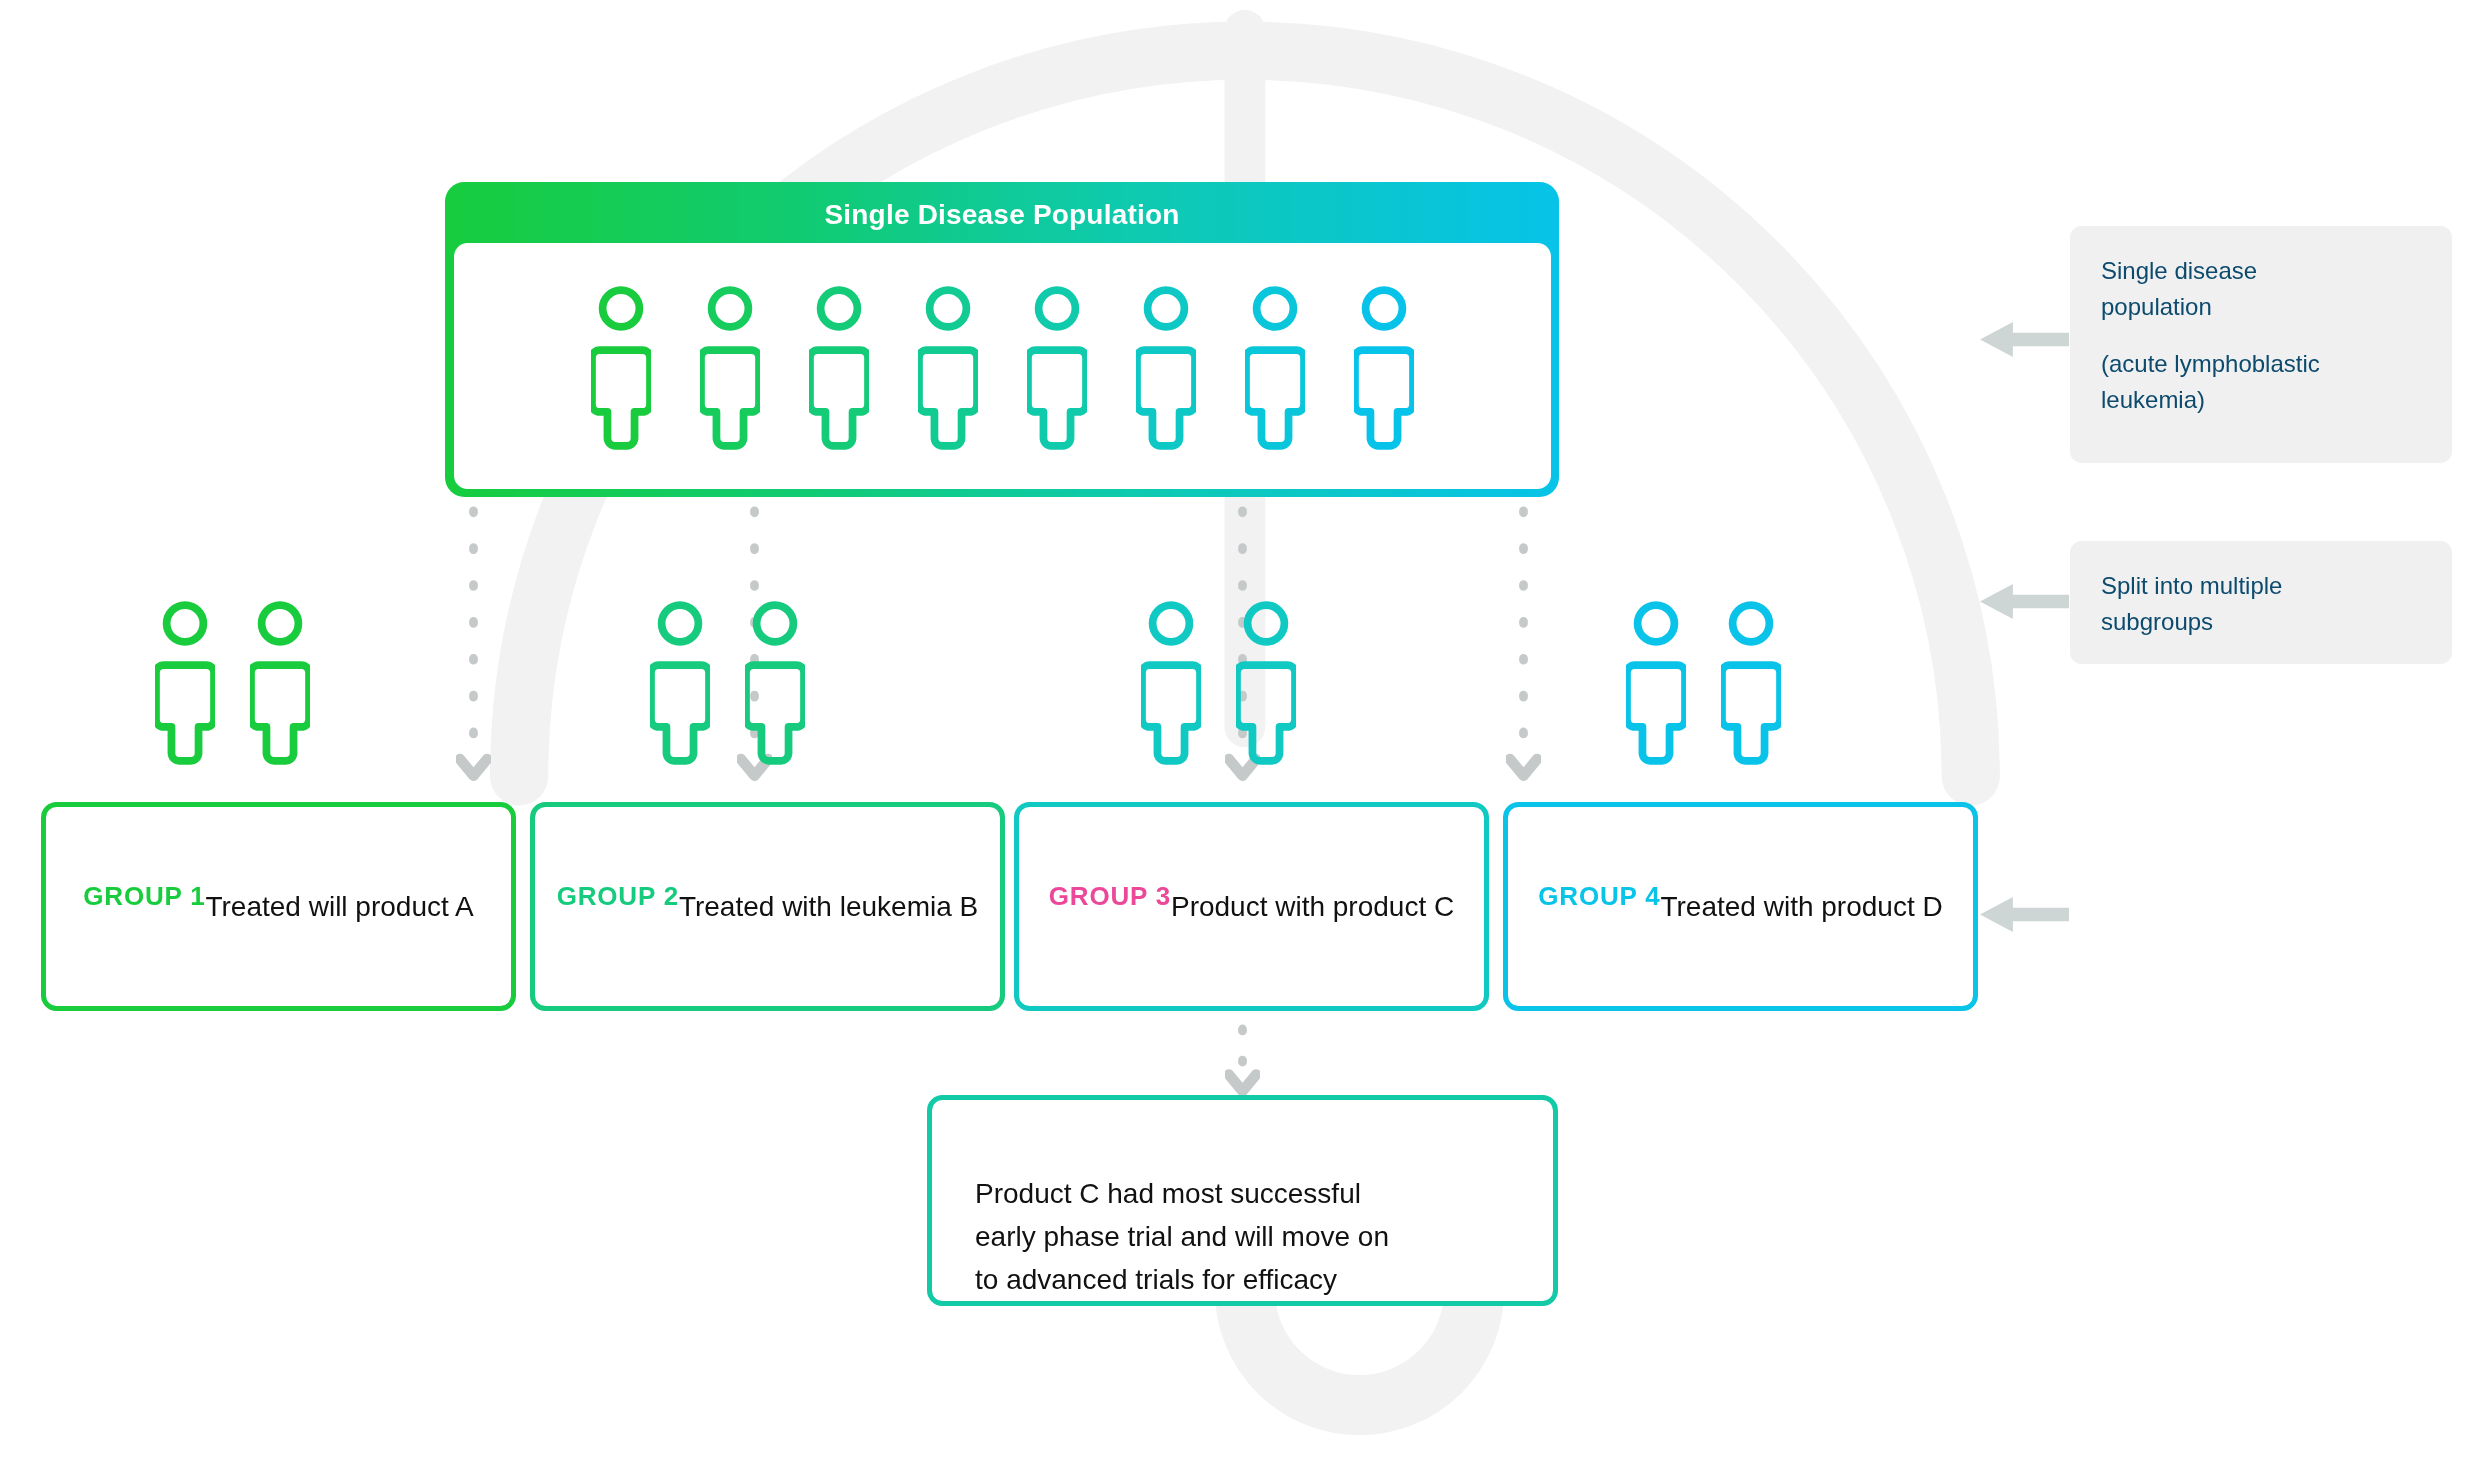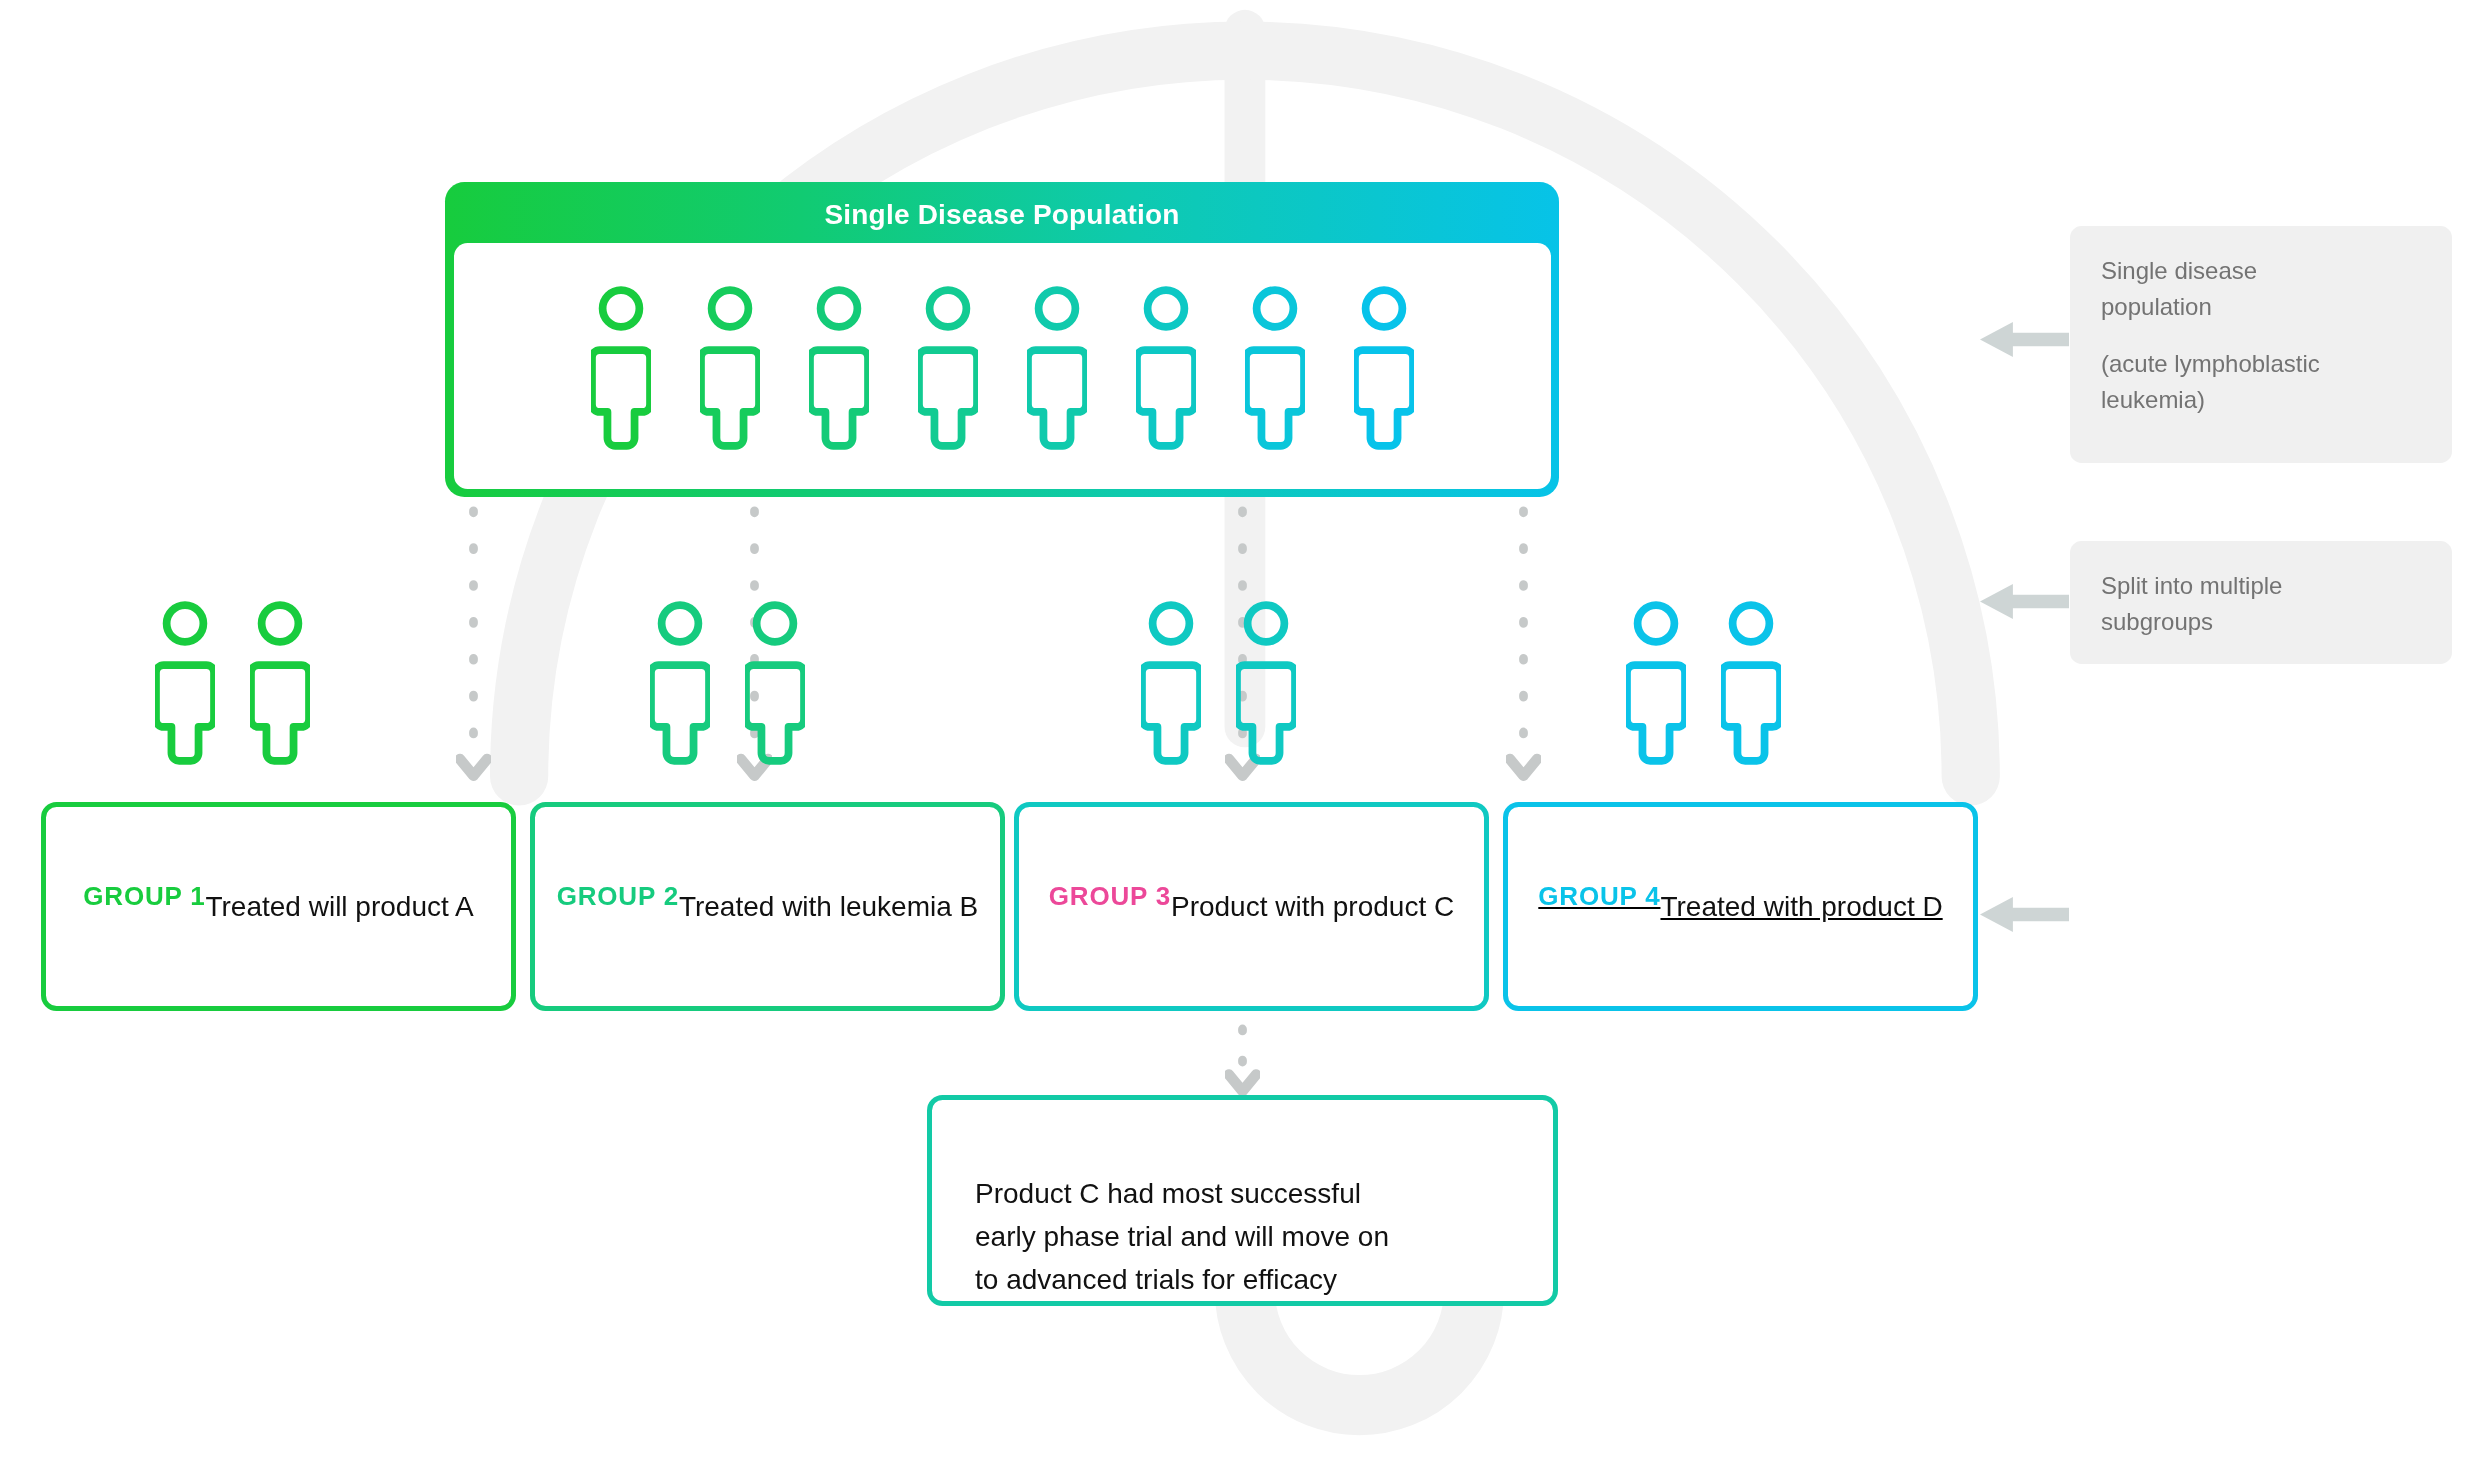--- a/index.html
+++ b/index.html
@@ -102,21 +102,21 @@
     box-sizing: border-box;
     z-index: 3;
     display: flex;
     flex-direction: row;
     align-items: center;
     justify-content: center;
   }
   #group-box-1 { left: 41px;   top: 802px; border-color: #18cc3e; }
   #group-box-2 { left: 530px;  top: 802px; border-color: #16cb7e; }
   #group-box-3 { left: 1014px; top: 802px; border-color: #0fc9c2; }
-  #group-box-4 { left: 1503px; top: 802px; border-color: #0ac3e9; text-decoration: underline; }
+  #group-box-4 { left: 1503px; top: 802px; border-color: #0ac3e9; }
 
   .group-title {
     font-size: 26px;
     font-weight: bold;
     letter-spacing: 0.8px;
     margin-bottom: 19.4px;
   }
   #group-box-1 .group-title { color: #18cc3e; }
   #group-box-2 .group-title { color: #16cb7e; }
   #group-box-3 .group-title { color: #ec4899; }
@@ -160,21 +160,21 @@
     z-index: 3;
   }
   #annotation-1 { left: 2070px; top: 226px;  width: 382px; height: 237px; }
   #annotation-2 { left: 2070px; top: 541px;  width: 382px; height: 123px; }
   #annotation-3 { left: 2070px; top: 774px;  width: 382px; height: 283px; }
 
   .annotation p {
     margin: 0;
     font-size: 24px;
     line-height: 36px;
-    color: #737373;
+    color: #0c4a6e;
     white-space: pre-line;
   }
   .annotation p + p { margin-top: 21.3px; }
 
   
   .callout-arrow {
     position: absolute;
     z-index: 3;
   }
   #callout-arrow-1 { left: 1980px; top: 320px; }

